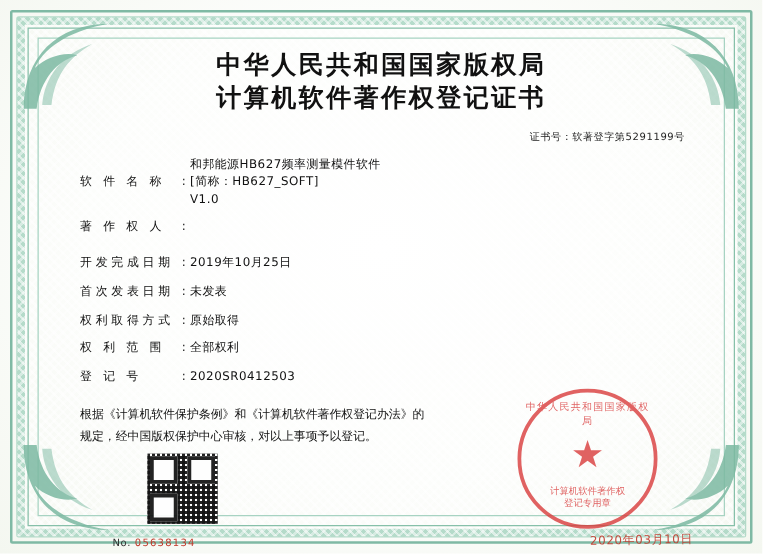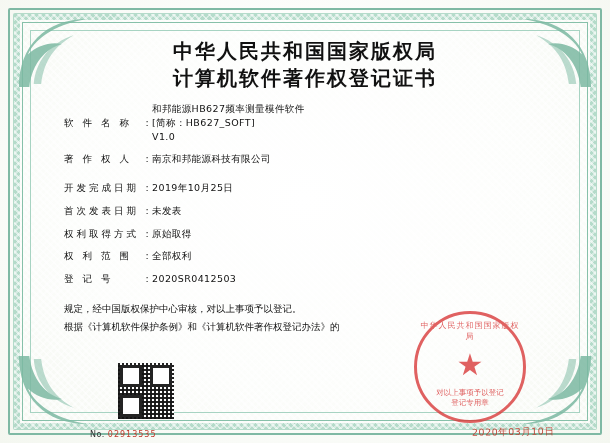--- a/index.html
+++ b/index.html
@@ -205,37 +205,37 @@
     <svg viewBox="0 0 100 100">
         <path d="M4 96 C4 40 40 4 96 4 C60 10 28 26 16 52 C28 40 48 34 62 38 C40 44 22 64 18 96 Z" fill="currentColor"></path>
         <path d="M24 92 C26 62 46 36 78 26 C54 40 38 58 34 92 Z" fill="currentColor" opacity=".6"></path>
       </svg>
   </div>
 
   <div class="content">
 
     <div class="title1">中华人民共和国国家版权局</div>
     <div class="title2">计算机软件著作权登记证书</div>
+    <div class="certno">证书号：软著登字第5291199号</div>
 
     <div class="fields">
 
       <div class="row">
         <span class="label">软 件 名 称</span>
         <span class="colon">:</span>
         <span class="value">
           <span class="sub">和邦能源HB627频率测量模件软件</span>
           <span class="sub">[简称：HB627_SOFT]</span>
           <span class="sub">V1.0</span>
         </span>
       </div>
 
       <div class="row">
         <span class="label">著 作 权 人</span>
         <span class="colon">:</span>
-        <span class="value">南京和邦能源科技有限公司</span>
       </div>
 
       <div class="gap"></div>
 
       <div class="row">
         <span class="label">开发完成日期</span>
         <span class="colon">:</span>
         <span class="value">2019年10月25日</span>
       </div>
 
@@ -259,42 +259,42 @@
 
       <div class="row">
         <span class="label">登 记 号</span>
         <span class="colon">:</span>
         <span class="value">2020SR0412503</span>
       </div>
 
     </div>
 
     <div class="legal">
+      <div>根据《计算机软件保护条例》和《计算机软件著作权登记办法》的</div>
       <div>规定，经中国版权保护中心审核，对以上事项予以登记。</div>
-      <div>根据《计算机软件保护条例》和《计算机软件著作权登记办法》的</div>
     </div>
 
   </div>
 
   <div class="bottom">
 
     <div class="qr">
       <div class="qr-eye3"></div>
     </div>
 
     <div class="serial">
       <span>No.</span>
-      <span class="red">02913535</span>
+      <span class="red">05638134</span>
     </div>
 
     <div class="seal">
       <div class="seal-top">中华人民共和国国家版权局</div>
       <div class="star">★</div>
       <div class="seal-bottom">
-        <div>对以上事项予以登记</div>
+        <div>计算机软件著作权</div>
         <div>登记专用章</div>
       </div>
     </div>
 
     <div class="date-stamp">2020年03月10日</div>
 
   </div>
 
 </div>
 

